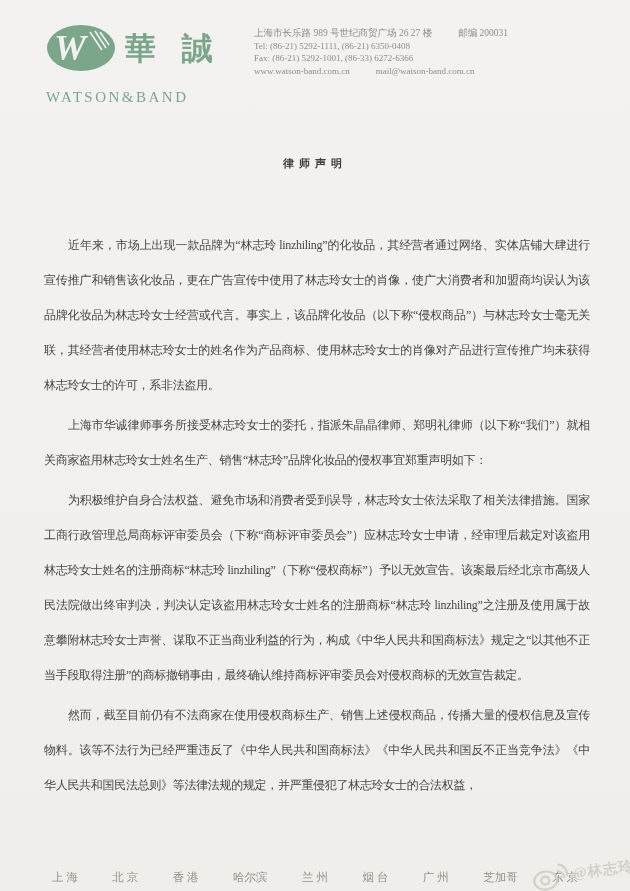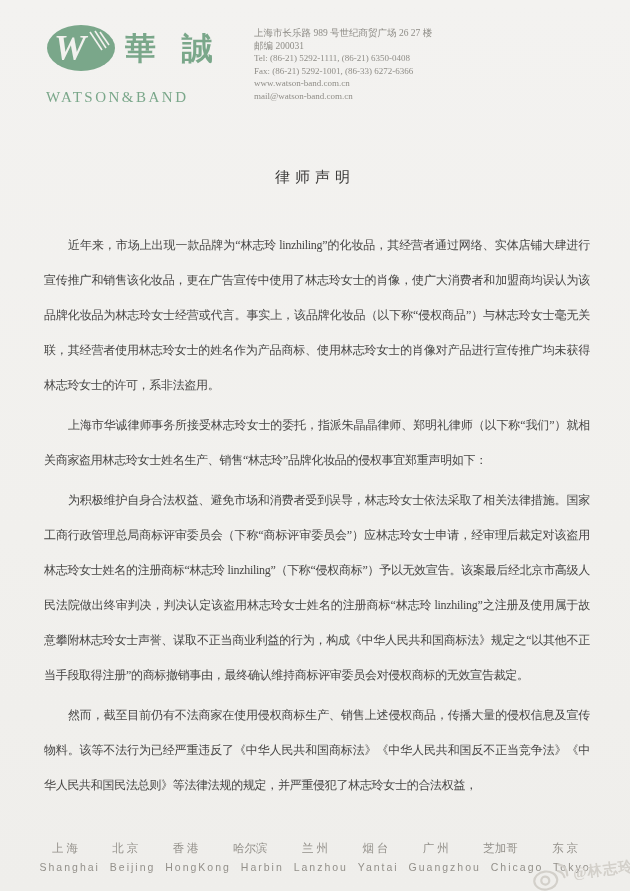--- a/index.html
+++ b/index.html
@@ -18,42 +18,42 @@
   .oval-logo{display:inline-block;width:70px;height:48px;}
   .brand-cn{
     font-size:31px;font-weight:bold;color:#7aa78a;letter-spacing:9px;
     line-height:1;white-space:nowrap;
   }
   .brand-en{
     margin-top:17px;color:#7aa78a;font-size:15px;letter-spacing:2.5px;
     text-align:left;white-space:nowrap;
   }
   .contact{flex:1;margin-left:30px;padding-top:3px;color:#8f8d87;font-size:9px;line-height:12.6px;}
-  .contact .c-row{display:flex;white-space:nowrap;flex-direction:column;}
+  .contact .c-row{display:flex;white-space:nowrap;}
   .contact .c-row .gap{width:26px;flex:0 0 auto;}
   .contact .cn-line{font-size:9.5px;}
 
   
   .doc-title{
-    position:absolute;top:156px;left:0;right:0;margin:12px;
-    text-align:center;font-size:15px;font-weight:normal;color:#3e3d3c;
+    position:absolute;top:156px;left:0;right:0;margin:0;
+    text-align:center;font-size:11px;font-weight:bold;color:#3e3d3c;
     letter-spacing:5px;
   }
 
   
   .doc-body{position:absolute;top:228px;left:44px;right:40px;color:#474645;}
   .doc-body p{
     margin:0 0 5px 0;
     font-size:12px;letter-spacing:-0.3px;line-height:35px;
     text-align:justify;text-indent:2em;
   }
 
   
   .offices{position:absolute;left:36px;right:36px;top:841px;color:#93908a;}
-  .cities-cn{display:flex;justify-content:space-between;padding:0 16px;font-size:11.5px;white-space:nowrap;}
+  .cities-cn{display:flex;justify-content:space-between;padding:0 16px;font-size:11.5px;white-space:nowrap;margin-top:29px;}
   .cities-en{
     margin-top:5px;text-align:center;white-space:nowrap;
     font-family:"Liberation Sans","DejaVu Sans",sans-serif;
     font-size:10.5px;letter-spacing:2px;word-spacing:5px;
   }
 
   
   .watermark{
     position:absolute;right:-4px;top:856px;display:flex;align-items:center;gap:4px;
     transform:rotate(-7deg);color:#d3d0ca;

